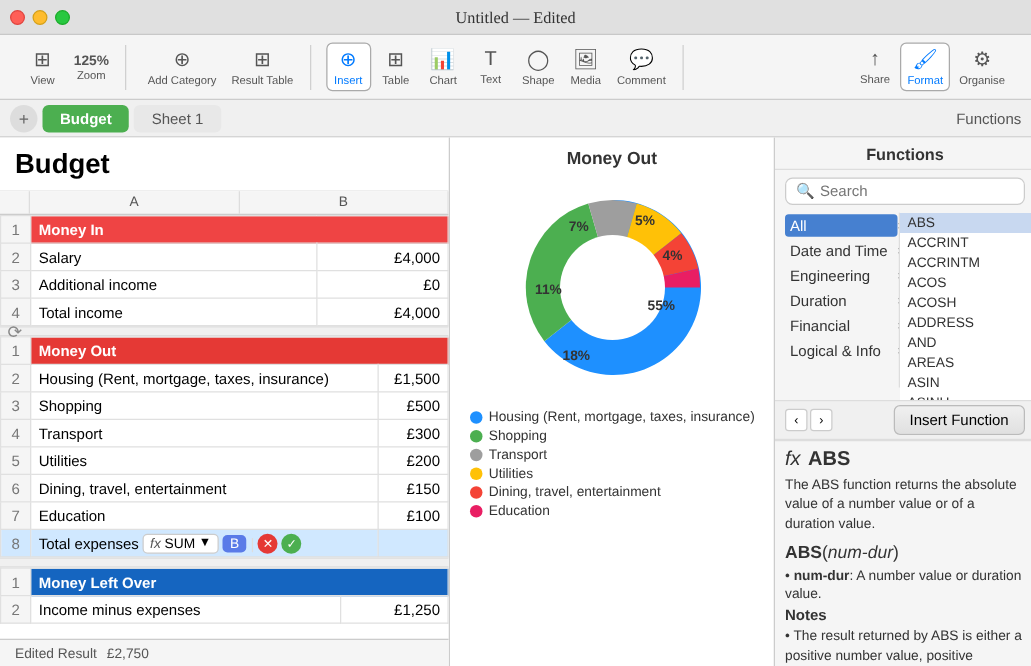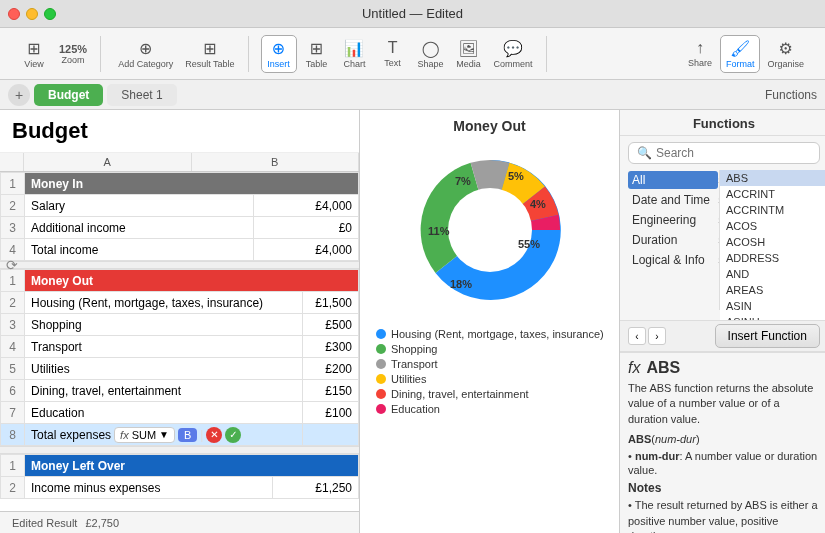--- a/index.html
+++ b/index.html
@@ -5,21 +5,21 @@
     * { box-sizing: border-box; margin: 0; padding: 0; }
     body { font-family: -apple-system, BlinkMacSystemFont, 'Helvetica Neue', Arial, sans-serif; font-size: 12px; background: #ececec; width: 825px; height: 533px; overflow: hidden; }
 
     
     .title-bar { height: 28px; background: #e0e0e0; display: flex; align-items: center; padding: 0 8px; border-bottom: 1px solid #c8c8c8; position: relative; }
     .traffic-lights { display: flex; gap: 6px; align-items: center; }
     .tl { width: 12px; height: 12px; border-radius: 50%; }
     .tl-red { background: #ff5f57; border: 1px solid #e0443e; }
     .tl-yellow { background: #febc2e; border: 1px solid #d4a017; }
     .tl-green { background: #28c840; border: 1px solid #1aab29; }
-    .title-bar-title { position: absolute; left: 50%; transform: translateX(-50%); font-size: 13px; color: #333; font-weight: 500; }
+    .title-bar-title { position: absolute; left: 50%; transform: translateX(-50%); font-size: 13px; color: #333; font-weight: 500; font-family: Liberation Serif, serif; }
 
     
     .toolbar { height: 52px; background: #f5f5f5; border-bottom: 1px solid #ccc; display: flex; align-items: center; padding: 0 8px; gap: 4px; }
     .toolbar-group { display: flex; align-items: center; gap: 2px; padding: 0 8px; border-right: 1px solid #d0d0d0; height: 36px; }
     .toolbar-group:last-child { border-right: none; }
     .tb-btn { display: flex; flex-direction: column; align-items: center; font-size: 9px; color: #555; cursor: pointer; padding: 3px 5px; border-radius: 4px; min-width: 36px; }
     .tb-icon { font-size: 16px; margin-bottom: 1px; }
     .tb-btn.active { color: #007aff; }
     .tb-btn-format { background: #fff; border: 1px solid #aaa; border-radius: 5px; }
 
@@ -36,21 +36,21 @@
     
     .spreadsheet { flex: 0 0 360px; background: #fff; overflow: hidden; display: flex; flex-direction: column; border-right: 1px solid #ccc; }
     .sheet-title { padding: 8px 12px; font-size: 22px; font-weight: 700; color: #000; border-bottom: 1px solid #eee; }
     .col-headers { display: flex; background: #f5f5f5; border-bottom: 1px solid #ccc; }
     .col-header-row-num { width: 24px; min-width: 24px; border-right: 1px solid #ddd; }
     .col-header { flex: 1; text-align: center; font-size: 11px; color: #555; padding: 3px 0; border-right: 1px solid #ddd; font-weight: 500; }
     .sheet-body { overflow-y: auto; flex: 1; }
     table.sheet { width: 100%; border-collapse: collapse; }
     table.sheet td { border: 1px solid #e0e0e0; padding: 2px 6px; font-size: 12px; height: 22px; }
     .row-num { background: #f5f5f5; text-align: center; font-size: 11px; color: #777; width: 24px; min-width: 24px; border-right: 1px solid #ddd; }
-    .header-green { background: #737373; color: #fff; font-weight: 600; }
+    .header-green { background: #ef4444; color: #fff; font-weight: 600; }
     .header-red { background: #e53935; color: #fff; font-weight: 600; }
     .header-blue { background: #1565c0; color: #fff; font-weight: 600; }
     .bold { font-weight: 400; }
     .right { text-align: right; }
     .selected-cell { background: #d0e8ff; }
     .formula-label { font-style: italic; font-size: 12px; color: #555; }
     .section-separator { height: 8px; background: #f0f0f0; border-top: 1px solid #ddd; border-bottom: 1px solid #ddd; display: flex; align-items: center; padding: 0 6px; }
 
     
     .chart-area { flex: 0 0 260px; background: #fff; border-right: 1px solid #ccc; display: flex; flex-direction: column; align-items: center; padding: 8px 4px; }
@@ -70,21 +70,21 @@
     .fn-row { display: flex; align-items: center; padding: 1px 8px; }
     .fn-cat { flex: 0 0 90px; font-size: 12px; color: #333; padding: 2px 4px; border-radius: 3px; }
     .fn-cat.selected { background: #4680d0; color: #fff; }
     .fn-arrow { font-size: 10px; color: #999; flex: 0 0 12px; }
     .insert-btn { background: linear-gradient(to bottom, #f0f0f0, #e0e0e0); border: 1px solid #bbb; border-radius: 5px; padding: 4px 12px; font-size: 12px; cursor: pointer; }
     .fn-detail { padding: 6px 8px; border-top: 1px solid #ddd; flex: 1; overflow-y: auto; }
     .fn-detail-title { display: flex; align-items: center; gap: 6px; margin-bottom: 4px; }
     .fn-fx { font-size: 16px; font-style: italic; color: #333; }
     .fn-name-big { font-size: 16px; font-weight: 700; color: #333; }
     .fn-desc { font-size: 11px; color: #333; line-height: 1.4; margin-bottom: 6px; }
-    .fn-syntax { font-size: 11px; color: #333; margin-bottom: 4px; }
+    .fn-syntax { font-size: 14px; color: #333; margin-bottom: 4px; }
     .fn-syntax span { font-weight: 700; }
     .fn-notes-title { font-size: 12px; font-weight: 700; color: #333; margin-bottom: 3px; }
     .fn-note { font-size: 11px; color: #333; line-height: 1.4; margin-bottom: 3px; }
 
     .pager { display: flex; align-items: center; gap: 2px; }
     .pager-btn { width: 18px; height: 18px; border: 1px solid #ccc; border-radius: 3px; background: #fff; display: flex; align-items: center; justify-content: center; font-size: 10px; cursor: pointer; }
 
     
     .bottom-bar { height: 22px; background: #f5f5f5; border-top: 1px solid #ccc; display: flex; align-items: center; padding: 0 12px; gap: 8px; font-size: 11px; color: #555; }
 
@@ -375,20 +375,24 @@
         </div>
         <div class="fn-row">
           <span class="fn-cat">Engineering</span>
           <span class="fn-arrow">›</span>
         </div>
         <div class="fn-row">
           <span class="fn-cat">Duration</span>
           <span class="fn-arrow">›</span>
         </div>
         <div class="fn-row">
+          <span class="fn-cat">Financial</span>
+          <span class="fn-arrow">›</span>
+        </div>
+        <div class="fn-row">
           <span class="fn-cat">Logical &amp; Info</span>
           <span class="fn-arrow">›</span>
         </div>
 
       </div>
 
       <div style="flex:1; overflow-y:auto; background:#fff;">
         <div style="padding:2px 6px;font-size:11px;color:#333;cursor:pointer;background:#c8d8f0;">ABS</div>
         <div style="padding:2px 6px;font-size:11px;color:#333;cursor:pointer;">ACCRINT</div>
         <div style="padding:2px 6px;font-size:11px;color:#333;cursor:pointer;">ACCRINTM</div>

